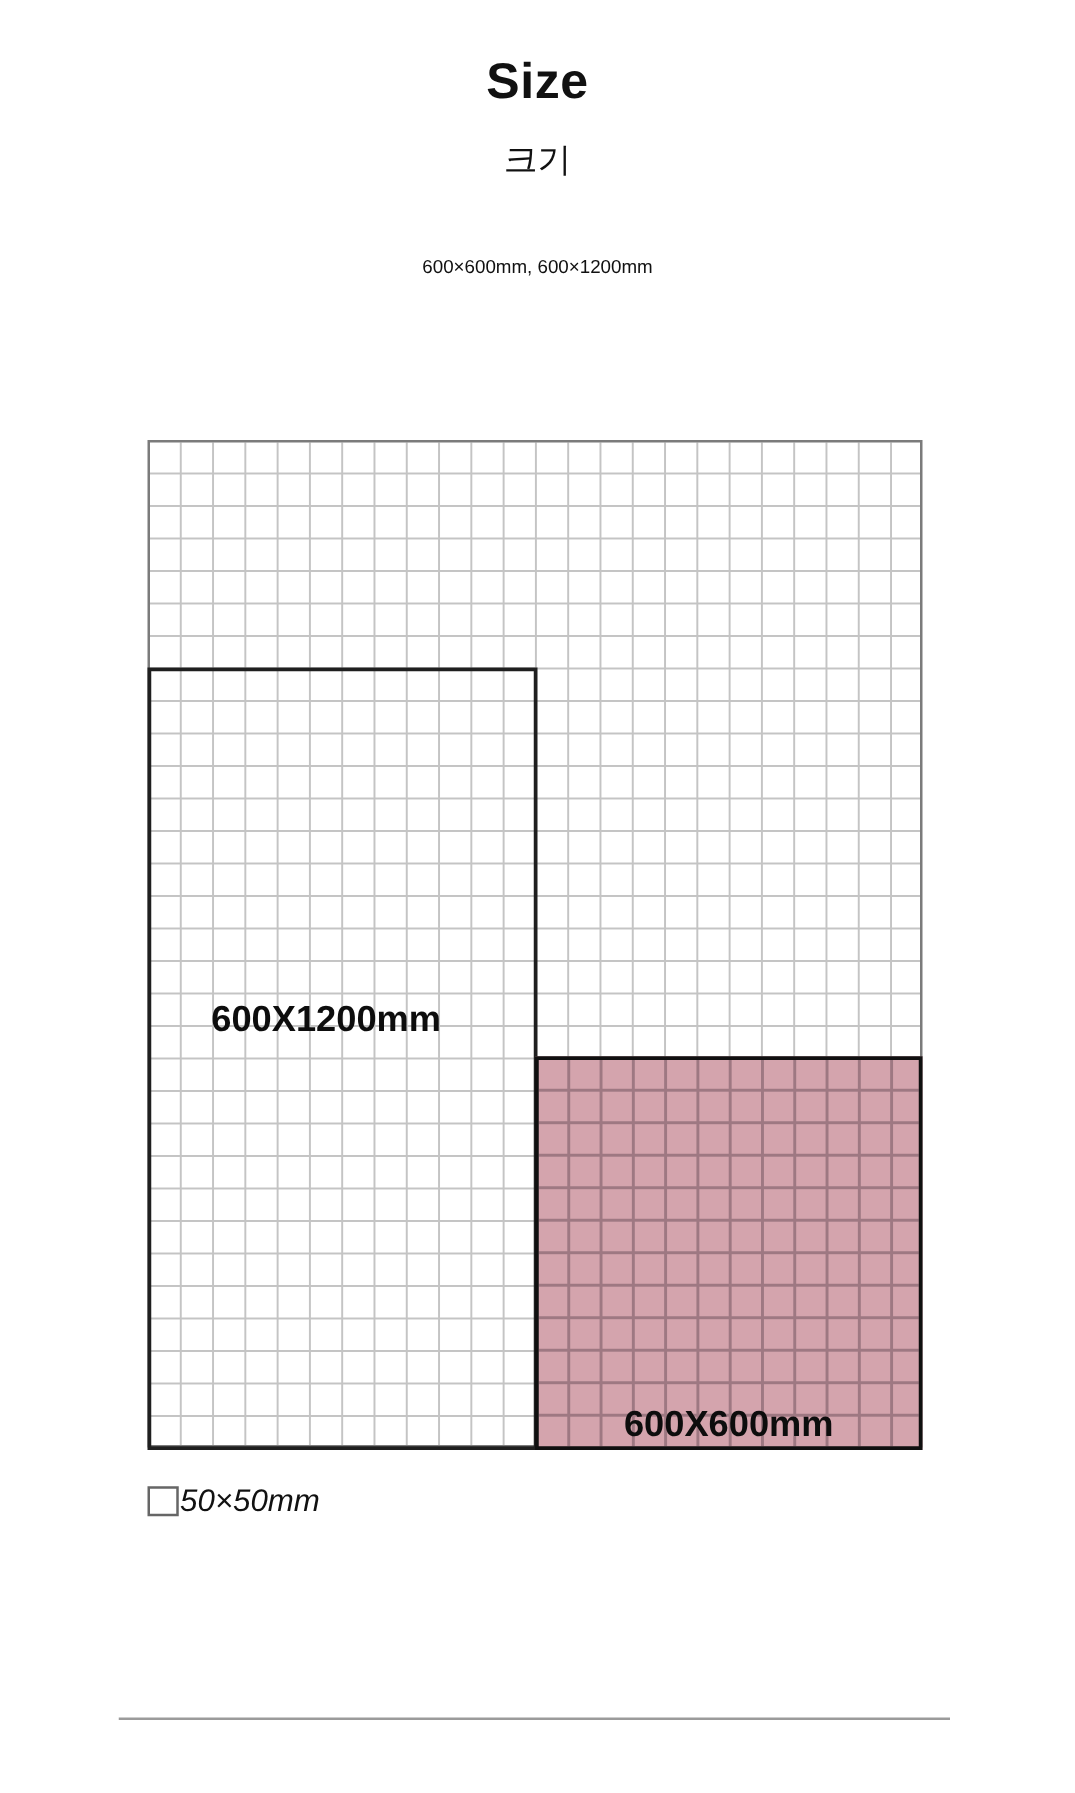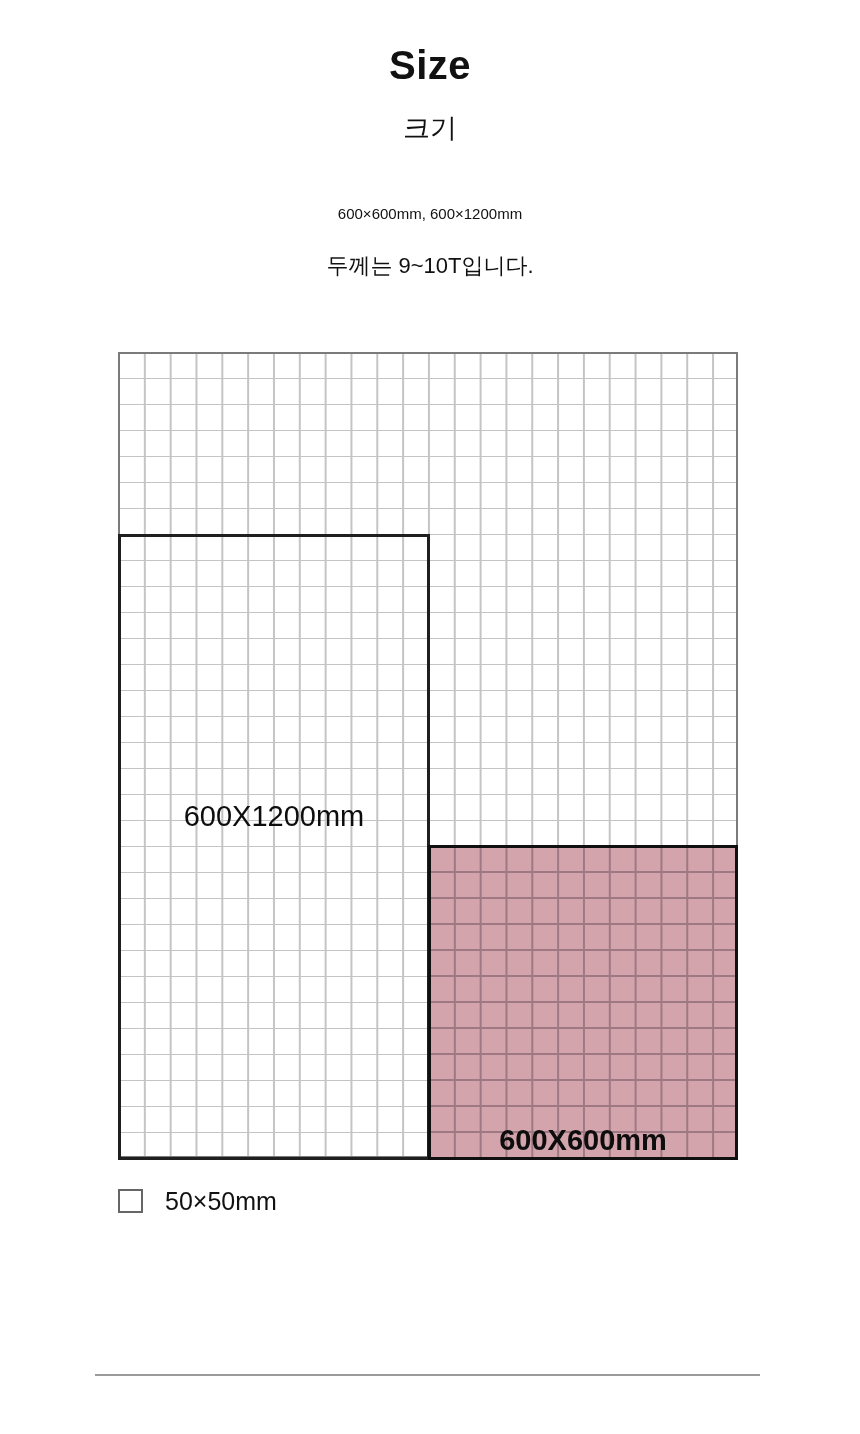--- a/index.html
+++ b/index.html
@@ -74,25 +74,26 @@
     box-sizing: border-box;
     border: 3px solid #1f1f1f;
     background: transparent;
   }
   .panel-1200-label {
     position: absolute;
     left: 0;
     top: 45%;
     width: 100%;
     transform: translateY(-50%);
-    text-align: center;
+    text-align: left;
     font-size: 29px;
-    font-weight: 400;
+    font-weight: 700;
     color: #0d0d0d;
     white-space: nowrap;
+    padding-left: 48px;
   }
   .panel-600 {
     position: absolute;
     left: 308px;
     top: 491px;
     width: 310px;
     height: 315px;
     box-sizing: border-box;
     border: 3px solid #101010;
     background-color: #d4a4ad;
@@ -112,21 +113,22 @@
     white-space: nowrap;
   }
 
   
   .legend {
     position: absolute;
     left: 118px;
     top: 1188px;
     display: flex;
     align-items: center;
-    gap: 22px;
+    gap: 1px;
+    font-style: italic;
   }
   .legend-swatch {
     width: 25px;
     height: 24px;
     box-sizing: border-box;
     border: 2px solid #666666;
     background: #ffffff;
   }
   .legend-label {
     font-size: 25px;
@@ -150,21 +152,20 @@
 <body>
 
 <div class="canvas">
 
   <div class="centered-text page-subtitle">크기</div>
 
   <div class="centered-text page-title">Size</div>
 
   <div class="centered-text spec-line1">600×600mm, 600×1200mm</div>
 
-  <div class="centered-text spec-line2">두께는 9~10T입니다.</div>
 
   <div class="diagram">
 
     <div class="panel-1200">
       <div class="panel-1200-label">600X1200mm</div>
     </div>
 
     <div class="panel-600">
       <div class="panel-600-label">600X600mm</div>
     </div>

